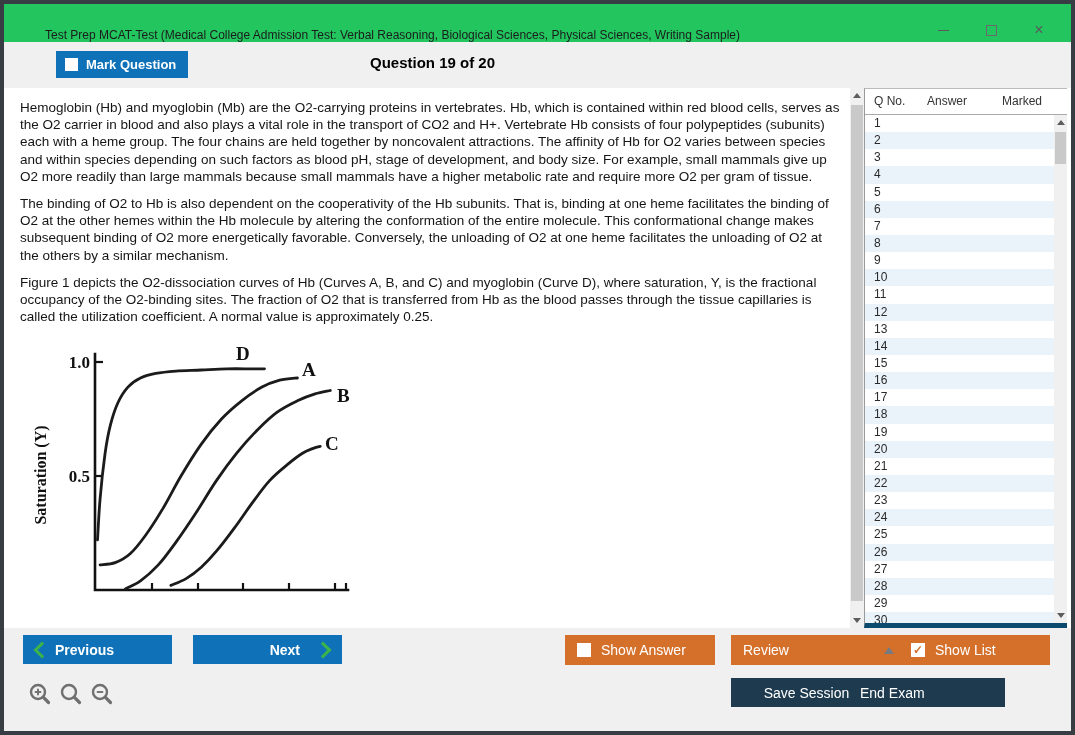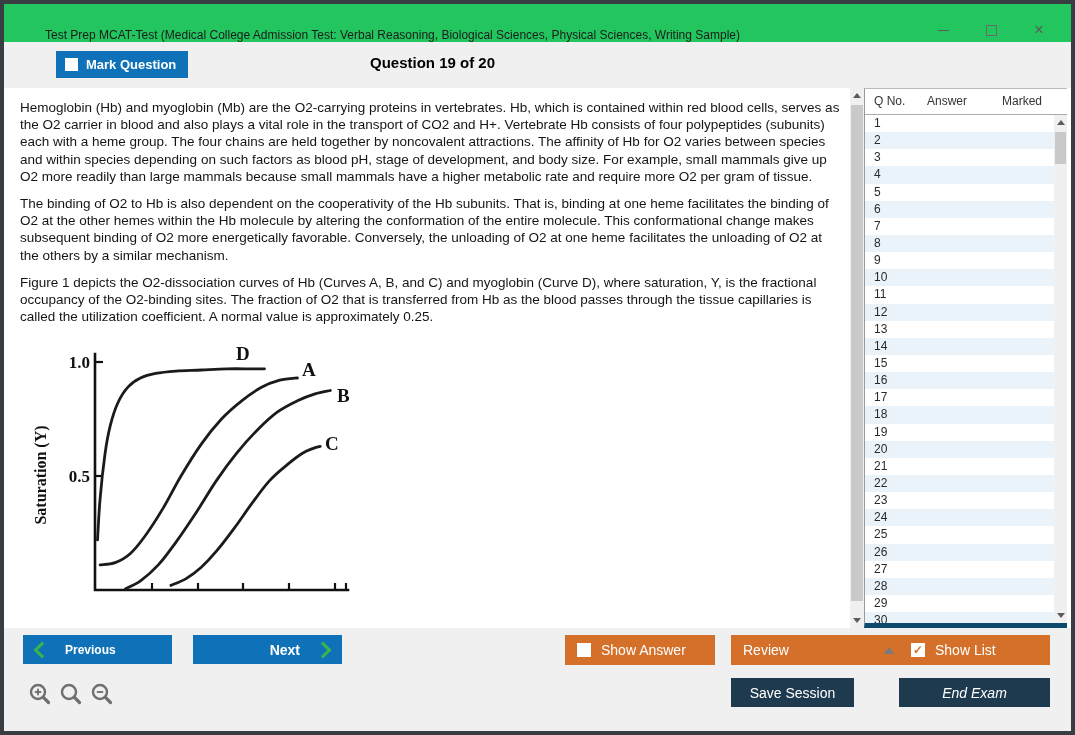--- a/index.html
+++ b/index.html
@@ -83,30 +83,30 @@
   .qrows{position:absolute;inset:0 13px 0 0;overflow:hidden;}
   .qrow{height:17.15px;line-height:17.3px;padding-left:9px;font-size:12px;color:#2a2a2a;cursor:pointer;}
   .qrow.alt{background:#eaf2fa;}
   .side-scroll{position:absolute;right:0;top:0;bottom:0;width:13px;background:#f0f0f0;}
   
   .footer{height:103px;background:#f0f0f0;position:relative;flex:0 0 auto;}
   .btn{position:absolute;display:flex;align-items:center;border:none;cursor:pointer;color:#fff;font-family:"Liberation Sans",sans-serif;}
   .btn-blue{background:#0f72b8;}
   .btn-orange{background:#d5702b;}
   .btn-navy{background:#1e3a4e;}
-  .btn-prev{left:19px;top:7px;width:149px;height:29px;padding-left:13px;gap:17px;font-size:12px;font-weight:bold;}
+  .btn-prev{left:19px;top:7px;width:149px;height:29px;padding-left:13px;gap:7px;font-size:14px;font-weight:bold;}
   .btn-next{left:189px;top:7px;width:149px;height:29px;justify-content:flex-end;padding-right:13px;gap:17px;font-size:14px;font-weight:bold;}
   .chev{width:9px;height:9px;border-left:3px solid #3cb44a;border-bottom:3px solid #3cb44a;flex:0 0 auto;}
   .chev.left{transform:rotate(45deg);}
   .chev.right{transform:rotate(225deg);}
   .btn-show-answer{left:561px;top:7px;width:150px;height:30px;padding-left:12px;gap:10px;font-size:14px;}
   .btn-review{left:727px;top:7px;width:177px;height:30px;padding-left:12px;font-size:14px;}
   .btn-show-list{left:895px;top:7px;width:151px;height:30px;padding-left:12px;gap:10px;font-size:14px;}
-  .btn-save{left:727px;top:50px;width:123px;height:29px;justify-content:center;font-size:14px;}
-  .btn-end{left:895px;top:50px;width:151px;height:29px;justify-content:center;font-size:14px;font-style:italic;}
+  .btn-save{left:727px;top:50px;width:151px;height:29px;justify-content:center;font-size:14px;}
+  .btn-end{left:850px;top:50px;width:151px;height:29px;justify-content:flex-start;font-size:14px;}
   .cbox14{width:14px;height:14px;background:#fff;display:flex;align-items:center;justify-content:center;font-size:12px;font-weight:bold;color:#d5702b;flex:0 0 auto;}
   .rev-tri{position:absolute;right:14px;top:12px;width:0;height:0;border-left:5px solid transparent;border-right:5px solid transparent;border-bottom:7px solid #767b82;}
   .zoom-tools{position:absolute;left:24px;top:54px;display:flex;gap:7px;}
   .zoom-tools svg{display:block;cursor:pointer;}
 </style>
 </head>
 <body>
 
 <div class="window">
 

